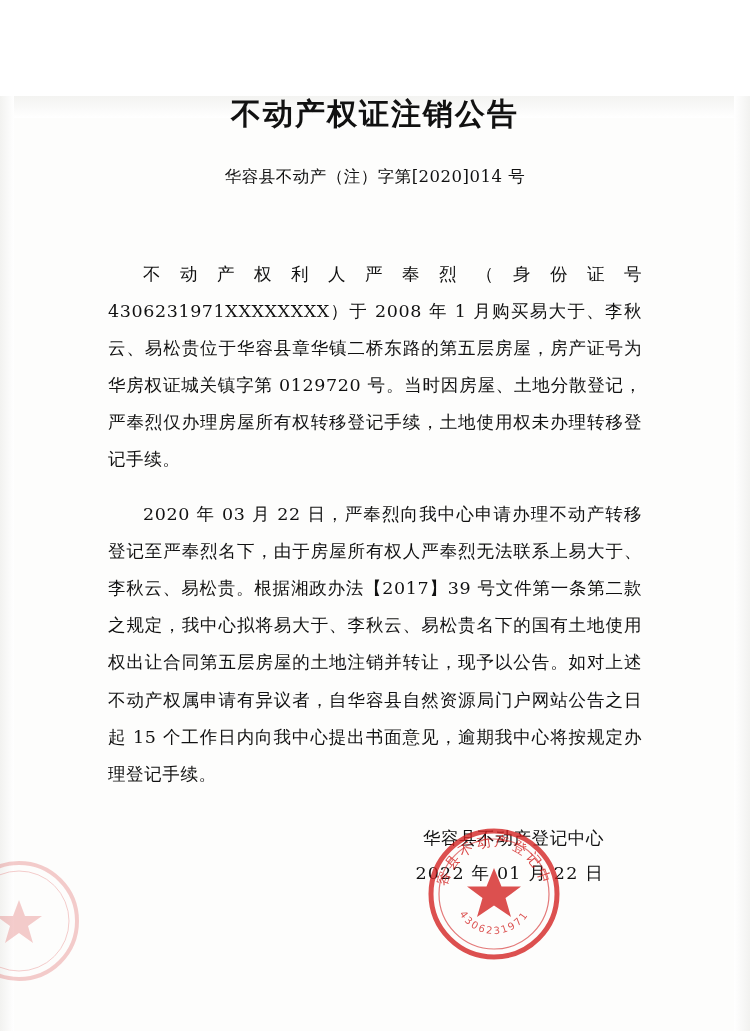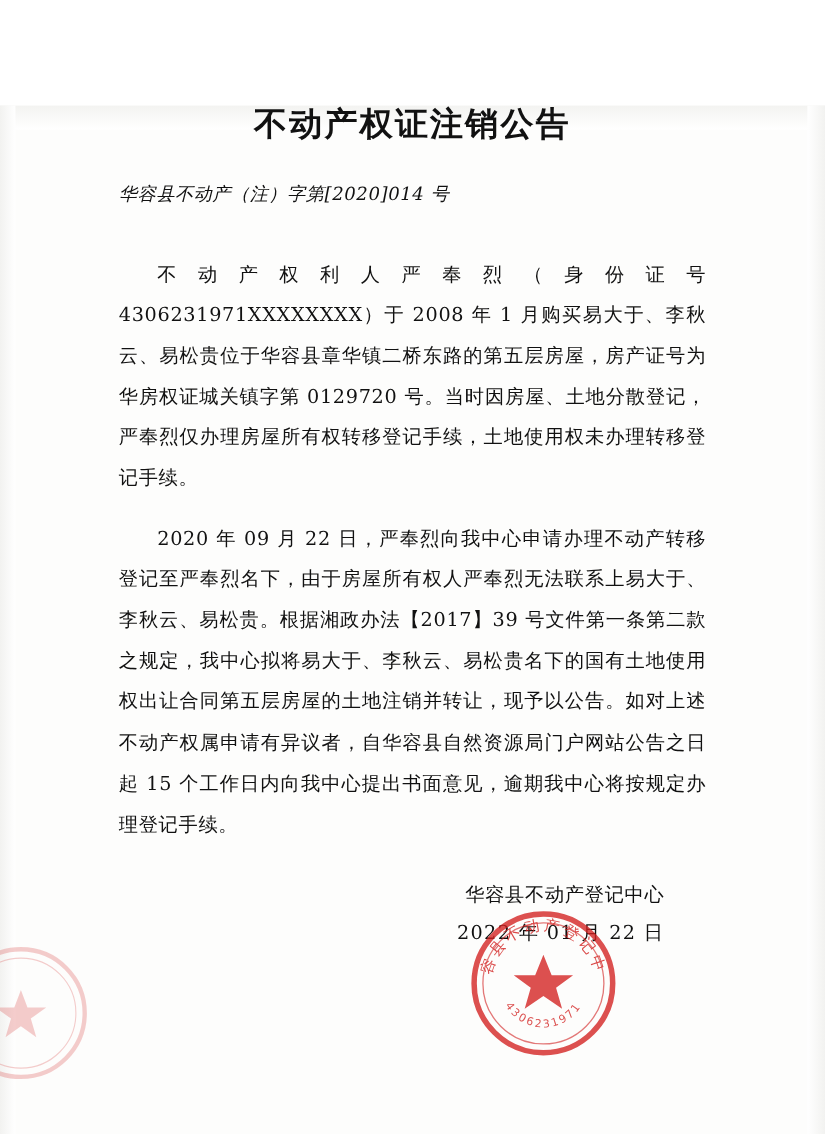--- a/index.html
+++ b/index.html
@@ -51,37 +51,37 @@
     text-align: center;
     font-size: 30px;
     font-weight: bold;
     letter-spacing: 2px;
     margin-top: 96px;
     line-height: 1.2;
     font-family: "DejaVu Serif", "Liberation Serif", serif;
   }
 
   .doc-subtitle {
+    text-align: center;
     font-size: 16.5px;
     margin-top: 34px;
     letter-spacing: 0.5px;
     font-family: "DejaVu Serif", "Liberation Serif", serif;
-    font-style: italic;
   }
 
   .para {
     font-size: 17.5px;
     line-height: 2.12;
     text-align: justify;
     text-justify: inter-ideograph;
     text-indent: 2em;
     letter-spacing: 0.6px;
     font-family: "DejaVu Serif", "Liberation Serif", serif;
   }
-  .para.p1 { margin-top: 44px; }
+  .para.p1 { margin-top: 68px; }
   .para.p2 { margin-top: 10px; }
 
   .signature {
     margin-top: 28px;
     text-align: right;
     padding-right: 38px;
     font-size: 17.5px;
     line-height: 2.0;
     letter-spacing: 0.6px;
     font-family: "DejaVu Serif", "Liberation Serif", serif;
@@ -133,21 +133,21 @@
   </div>
 
   <div class="doc-body">
 
     <div class="doc-title">不动产权证注销公告</div>
 
     <div class="doc-subtitle">华容县不动产（注）字第[2020]014 号</div>
 
     <p class="para p1">不动产权利人严奉烈（身份证号 4306231971XXXXXXXX）于 2008 年 1 月购买易大于、李秋云、易松贵位于华容县章华镇二桥东路的第五层房屋，房产证号为华房权证城关镇字第 0129720 号。当时因房屋、土地分散登记，严奉烈仅办理房屋所有权转移登记手续，土地使用权未办理转移登记手续。</p>
 
-    <p class="para p2">2020 年 09 月 22 日，严奉烈向我中心申请办理不动产转移登记至严奉烈名下，由于房屋所有权人严奉烈无法联系上易大于、李秋云、易松贵。根据湘政办法【2017】39 号文件第一条第二款之规定，我中心拟将易大于、李秋云、易松贵名下的国有土地使用权出让合同第五层房屋的土地注销并转让，现予以公告。如对上述不动产权属申请有异议者，自华容县自然资源局门户网站公告之日起 15 个工作日内向我中心提出书面意见，逾期我中心将按规定办理登记手续。</p>
+    <p class="para p2">2020 年 03 月 22 日，严奉烈向我中心申请办理不动产转移登记至严奉烈名下，由于房屋所有权人严奉烈无法联系上易大于、李秋云、易松贵。根据湘政办法【2017】39 号文件第一条第二款之规定，我中心拟将易大于、李秋云、易松贵名下的国有土地使用权出让合同第五层房屋的土地注销并转让，现予以公告。如对上述不动产权属申请有异议者，自华容县自然资源局门户网站公告之日起 15 个工作日内向我中心提出书面意见，逾期我中心将按规定办理登记手续。</p>
 
     <div class="signature">
       <span class="sign-line">华容县不动产登记中心</span>
       <span class="sign-date">2022 年 01 月 22 日</span>
     </div>
 
   </div>
 
   <div class="seal">
     <svg width="140" height="140" viewBox="0 0 140 140" xmlns="http://www.w3.org/2000/svg">

